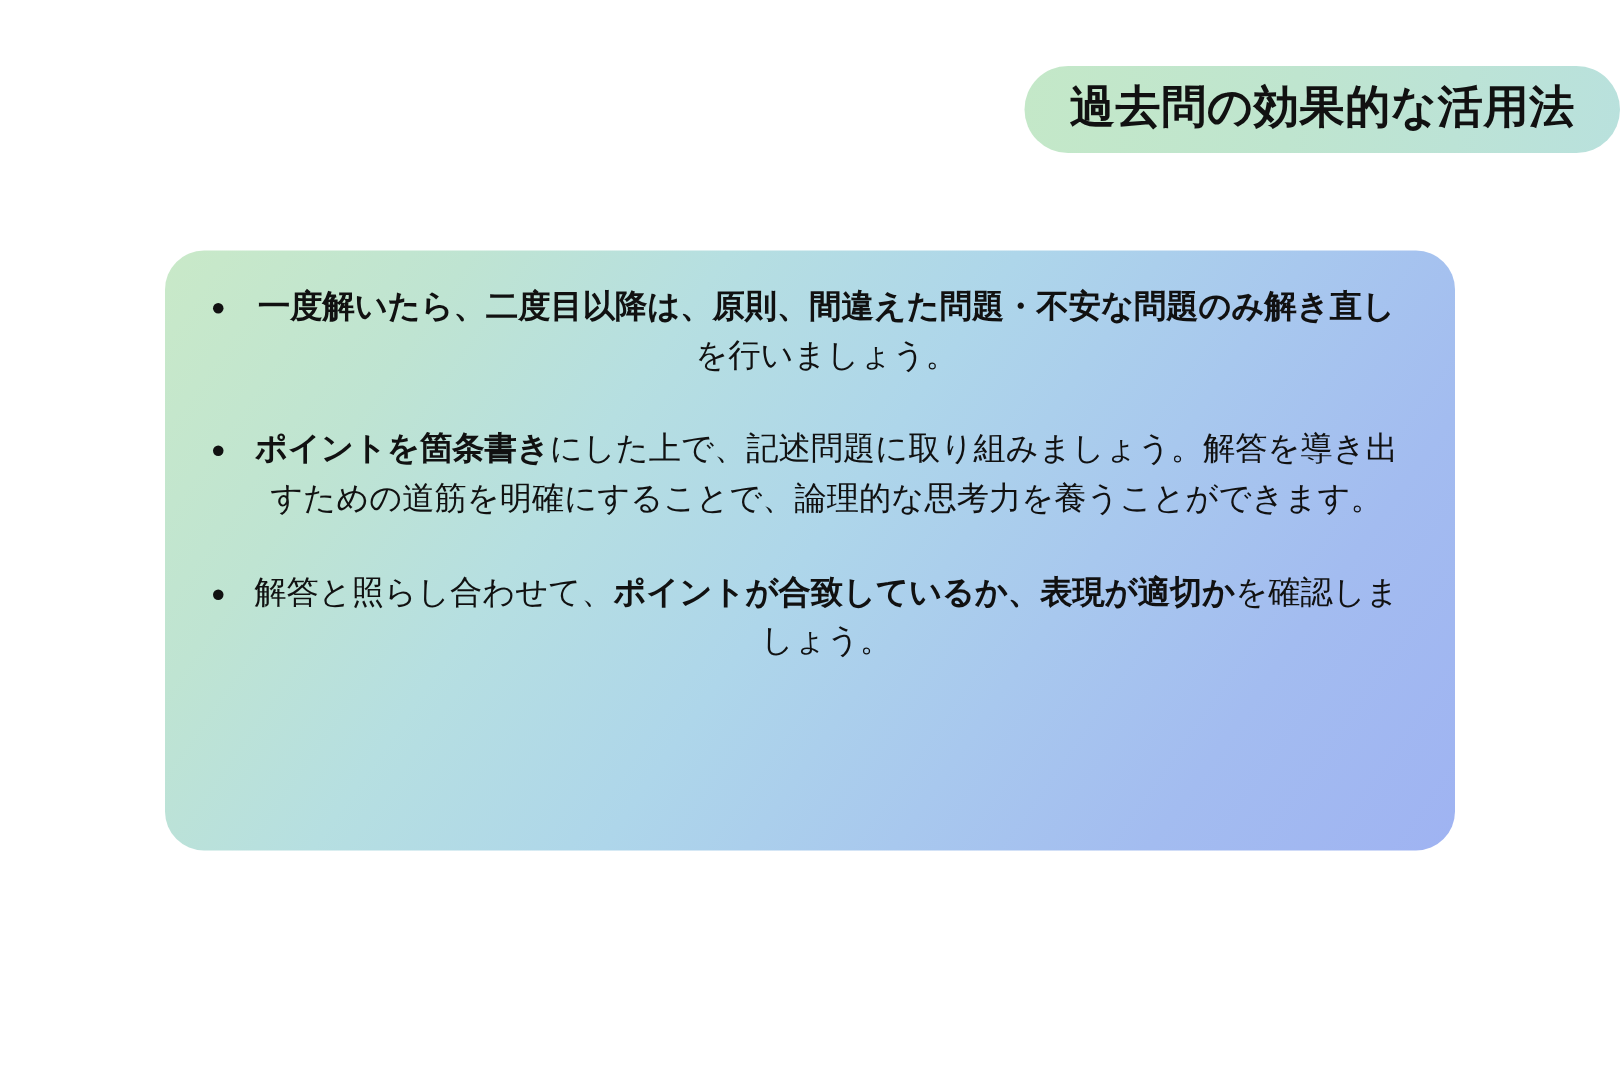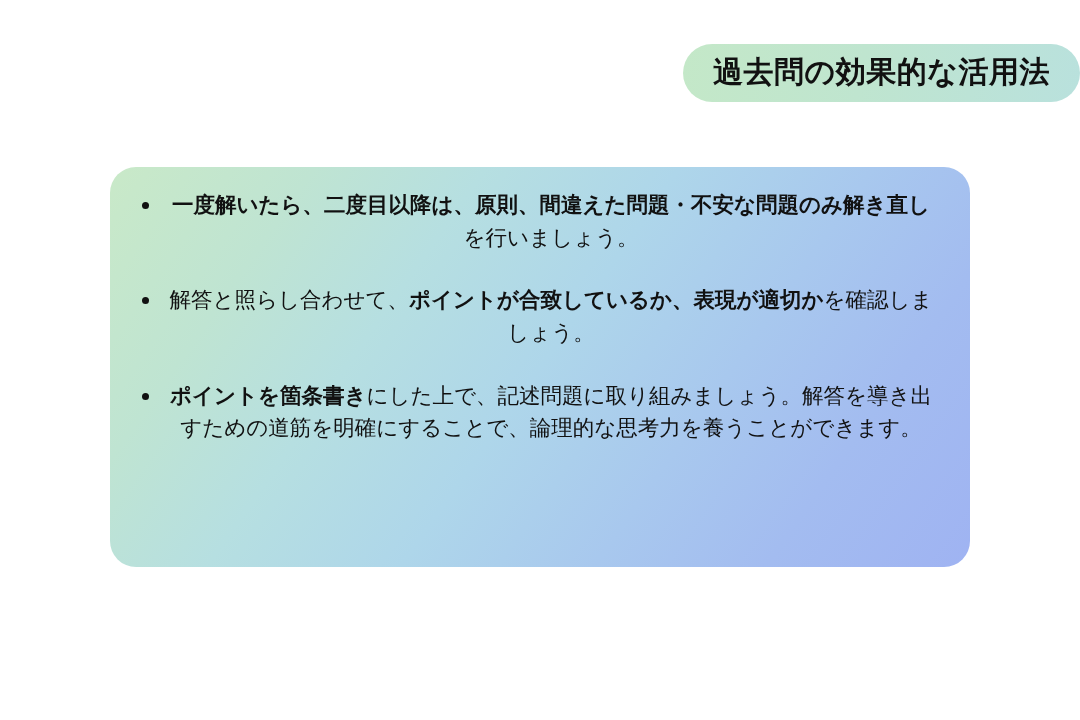--- a/index.html
+++ b/index.html
@@ -111,21 +111,21 @@
   <div class="title-wrap">
     <div class="title-pill">過去問の効果的な活用法</div>
   </div>
 
   <div class="card">
     <ul class="bullets">
       <li>
         <span class="item-text"><span class="b">一度解いたら、二度目以降は、原則、間違えた問題・不安な問題のみ解き直し</span><span>を行いましょう。</span></span>
       </li>
       <li>
-        <span class="item-text"><span>解答と照らし合わせて、</span><span class="b">ポイントが合致しているか、表現が適切か</span><span>を確認しましょう。</span></span>
+        <span class="item-text"><span class="b">ポイントを箇条書き</span><span>にした上で、記述問題に取り組みましょう。解答を導き出すための道筋を明確にすることで、論理的な思考力を養うことができます。</span></span>
       </li>
       <li>
-        <span class="item-text"><span class="b">ポイントを箇条書き</span><span>にした上で、記述問題に取り組みましょう。解答を導き出すための道筋を明確にすることで、論理的な思考力を養うことができます。</span></span>
+        <span class="item-text"><span>解答と照らし合わせて、</span><span class="b">ポイントが合致しているか、表現が適切か</span><span>を確認しましょう。</span></span>
       </li>
     </ul>
   </div>
 
 </div>
 
 </body></html>

